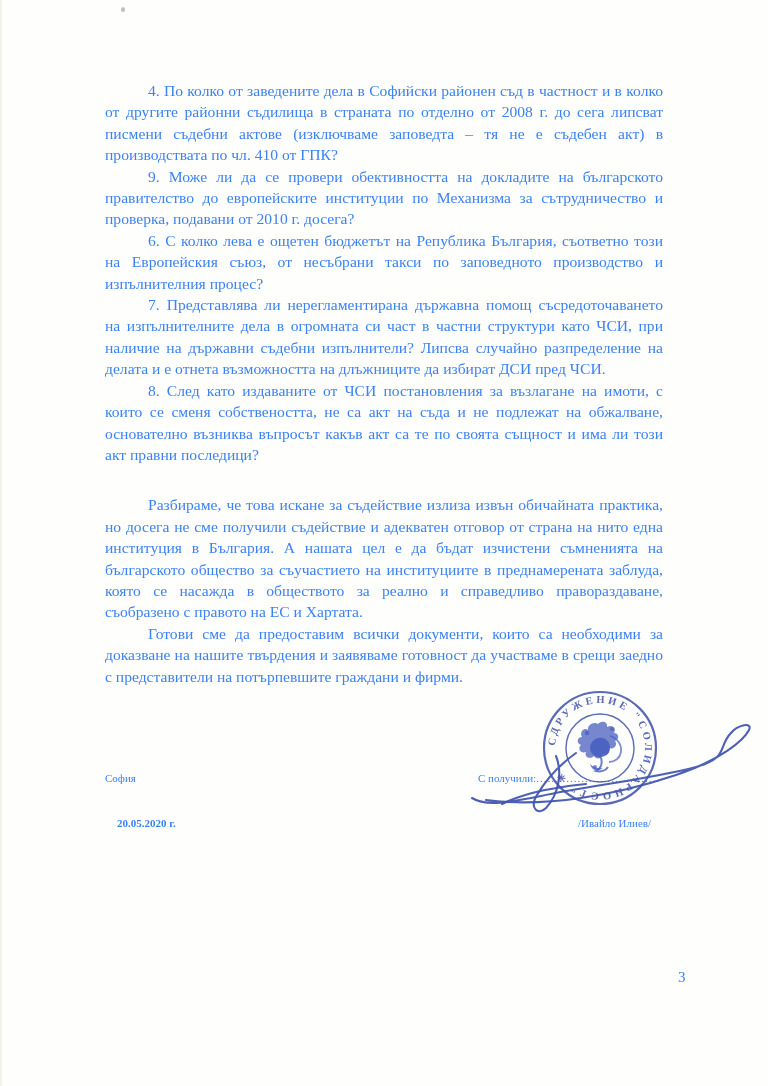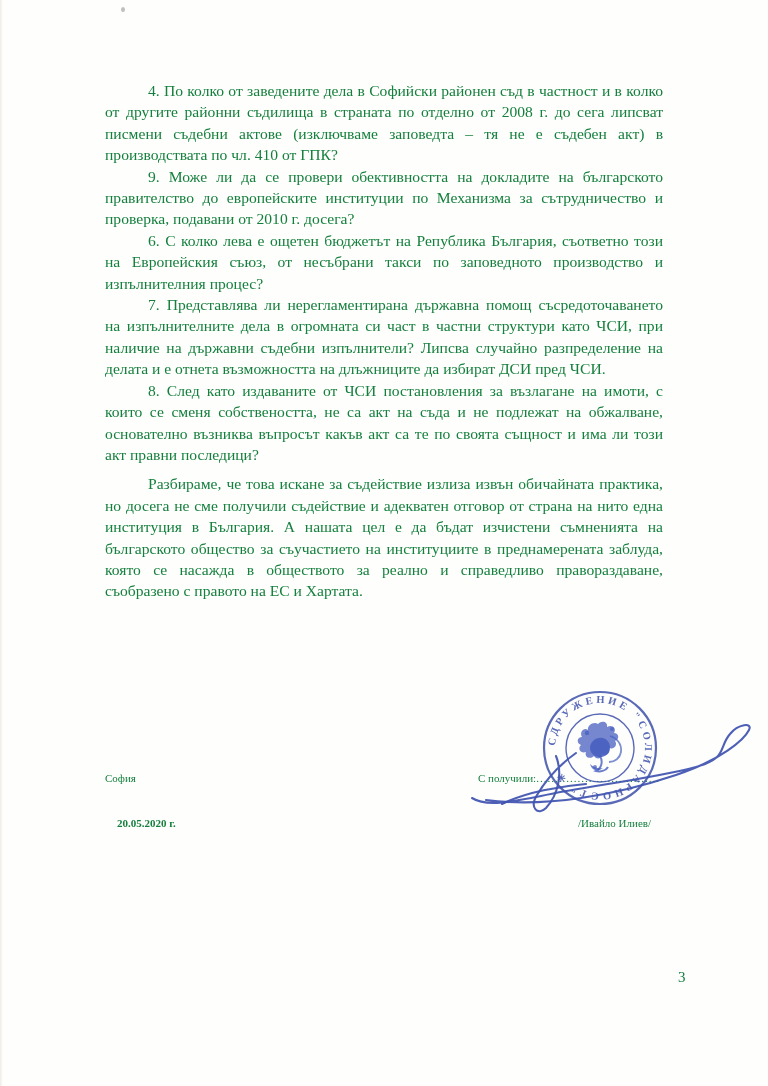--- a/index.html
+++ b/index.html
@@ -2,40 +2,40 @@
 <html><head>
 <meta charset="utf-8">
 <style>
   html,body{margin:0;padding:0;background:#ffffff;}
   .page{
     position:relative;
     width:768px;height:1086px;
     background:#fefefd;
     overflow:hidden;
     font-family:"Liberation Serif", serif;
-    color:#15803d;
+    color:#3b82f6;
   }
   .scan-edge{
     position:absolute;left:0;top:0;bottom:0;width:3px;
     background:linear-gradient(to right,#efede6,rgba(255,255,255,0));
   }
   .speck{
     position:absolute;left:121px;top:7px;width:4px;height:5px;
     background:#8a8a86;border-radius:50%;opacity:.55;
   }
   .content{
     position:absolute;left:105px;top:80px;width:558px;
     font-size:15.6px;line-height:21.4px;
   }
   .content p{
     margin:0;
     text-align:justify;
     text-indent:43px;
   }
-  .content p.gap-before{margin-top:8px;}
+  .content p.gap-before{margin-top:29px;}
   .footer-item{position:absolute;font-size:11px;line-height:21px;white-space:nowrap;}
   .city{left:105px;top:768px;}
   .date{left:117px;top:813px;font-weight:bold;}
   .salutation-row{left:478px;top:768px;}
   .dots{letter-spacing:1px;}
   .signer{left:578px;top:813px;}
   .page-number{left:678px;top:967px;font-size:15px;}
   .stamp-svg{position:absolute;left:538px;top:686px;z-index:3;opacity:.88;}
   .signature-svg{position:absolute;left:466px;top:700px;z-index:4;}
   .stamp-ring{fill:none;stroke-width:2.2;}
@@ -51,20 +51,21 @@
   <div class="scan-edge"></div>
   <div class="speck"></div>
 
   <div class="content">
     <p>4. По колко от заведените дела в Софийски районен съд в частност и в колко от другите районни съдилища в страната по отделно от 2008 г. до сега липсват писмени съдебни актове (изключваме заповедта – тя не е съдебен акт) в производствата по чл. 410 от ГПК?</p>
     <p>9. Може ли да се провери обективността на докладите на българското правителство до европейските институции по Механизма за сътрудничество и проверка, подавани от 2010 г. досега?</p>
     <p>6. С колко лева е ощетен бюджетът на Република България, съответно този на Европейския съюз, от несъбрани такси по заповедното производство и изпълнителния процес?</p>
     <p>7. Представлява ли нерегламентирана държавна помощ съсредоточаването на изпълнителните дела в огромната си част в частни структури като ЧСИ, при наличие на държавни съдебни изпълнители? Липсва случайно разпределение на делата и е отнета възможността на длъжниците да избират ДСИ пред ЧСИ.</p>
     <p>8. След като издаваните от ЧСИ постановления за възлагане на имоти, с които се сменя собствеността, не са акт на съда и не подлежат на обжалване, основателно възниква въпросът какъв акт са те по своята същност и има ли този акт правни последици?</p>
     <p class="gap-before">Разбираме, че това искане за съдействие излиза извън обичайната практика, но досега не сме получили съдействие и адекватен отговор от страна на нито една институция в България. А нашата цел е да бъдат изчистени съмненията на българското общество за съучастието на институциите в преднамерената заблуда, която се насажда в обществото за реално и справедливо правораздаване, съобразено с правото на ЕС и Хартата.</p>
+    <p>Готови сме да предоставим всички документи, които са необходими за доказване на нашите твърдения и заявяваме готовност да участваме в срещи заедно с представители на потърпевшите граждани и фирми.</p>
   </div>
 
   <div class="footer-item city">София</div>
   <div class="footer-item date">20.05.2020 г.</div>
 
   <div class="footer-item salutation-row">
     <span>С получили:</span><span class="dots">.................................</span>
   </div>
   <div class="footer-item signer">/Ивайло Илиев/</div>
 

